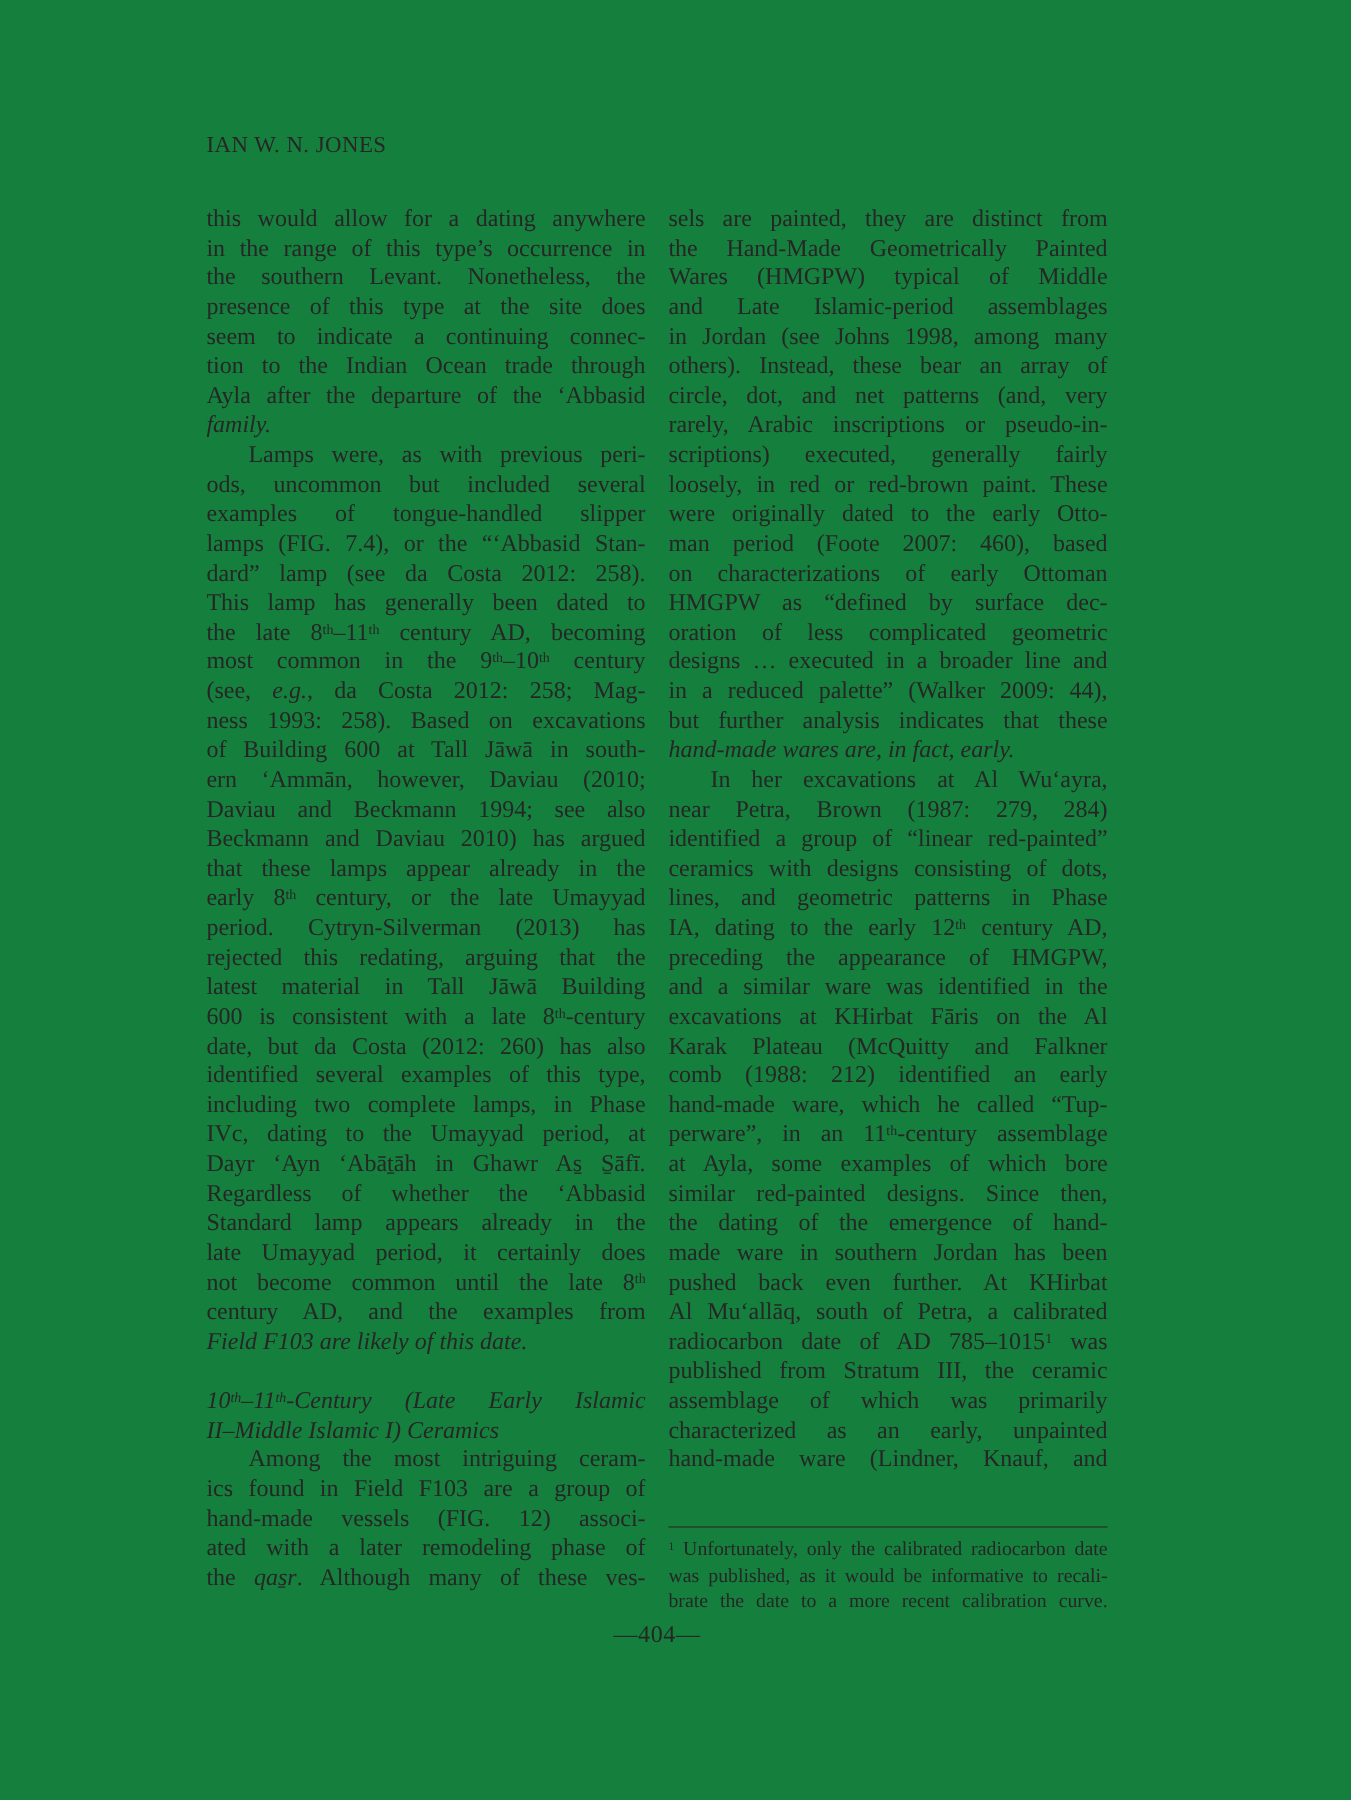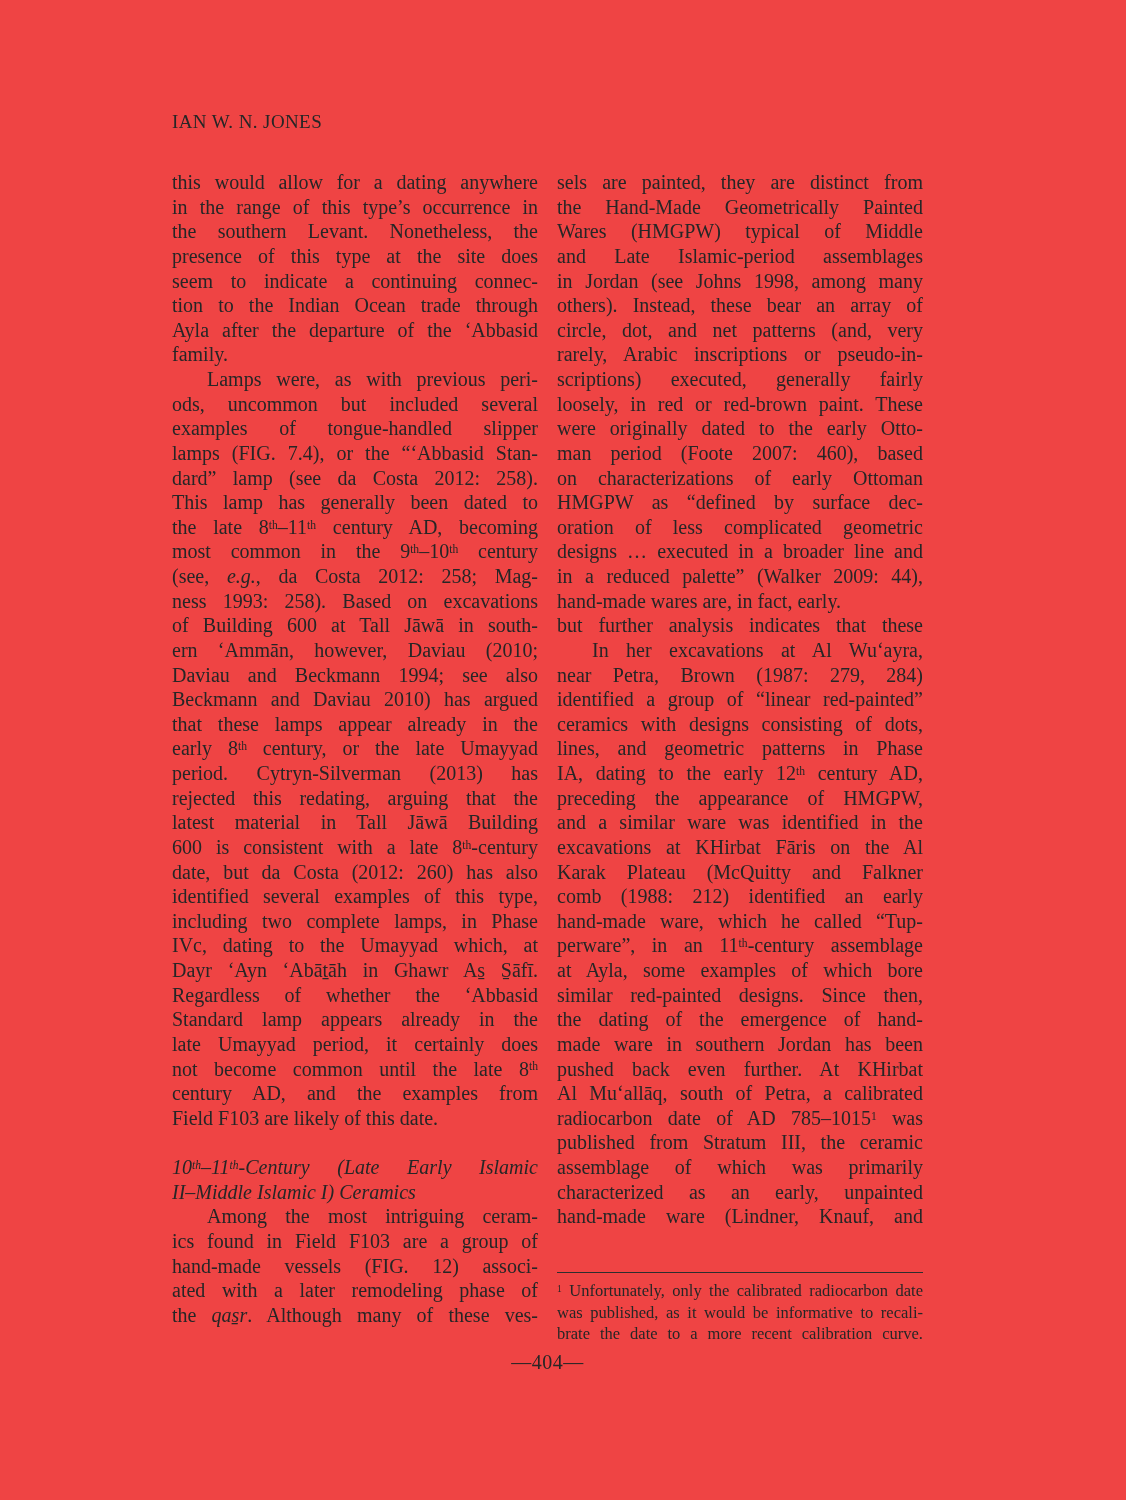--- a/index.html
+++ b/index.html
@@ -4,21 +4,21 @@
 <style>
   html, body {
     margin: 0;
     padding: 0;
     background: #ffffff;
   }
   .page {
     position: relative;
     width: 1126px;
     height: 1500px;
-    background: #ef4444;
+    background: #15803d;
     font-family: "Liberation Serif", "DejaVu Serif", serif;
     color: #262626;
     overflow: hidden;
   }
   .running-header {
     position: absolute;
     left: 172px;
     top: 111px;
     font-size: 19px;
     letter-spacing: 0.4px;
@@ -36,21 +36,21 @@
     width: 100%;
     height: 24.63px;
     line-height: 24.63px;
     font-size: 20px;
     text-align: justify;
     text-align-last: justify;
     overflow: hidden;
     white-space: nowrap; 
   }
   .tline { white-space: normal; }
-  .tline.lastline { text-align-last: left; }
+  .tline.lastline { text-align-last: left; font-style: italic; }
   .tline.indent { padding-left: 35px; }
   .tline.italic { font-style: italic; }
   sup {
     font-size: 0.58em;
     line-height: 0;
     position: relative;
     top: -0.45em;
     vertical-align: baseline;
   }
   .footnote {
@@ -118,21 +118,21 @@
       <div class="tline">Beckmann and Daviau 2010) has argued</div>
       <div class="tline">that these lamps appear already in the</div>
       <div class="tline">early 8<sup>th</sup> century, or the late Umayyad</div>
       <div class="tline">period. Cytryn-Silverman (2013) has</div>
       <div class="tline">rejected this redating, arguing that the</div>
       <div class="tline">latest material in Tall Jāwā Building</div>
       <div class="tline">600 is consistent with a late 8<sup>th</sup>-century</div>
       <div class="tline">date, but da Costa (2012: 260) has also</div>
       <div class="tline">identified several examples of this type,</div>
       <div class="tline">including two complete lamps, in Phase</div>
-      <div class="tline">IVc, dating to the Umayyad which, at</div>
+      <div class="tline">IVc, dating to the Umayyad period, at</div>
       <div class="tline">Dayr ‘Ayn ‘Abāṯāh in Ghawr As̱ S̱āfī.</div>
       <div class="tline">Regardless of whether the ‘Abbasid</div>
       <div class="tline">Standard lamp appears already in the</div>
       <div class="tline">late Umayyad period, it certainly does</div>
       <div class="tline">not become common until the late 8<sup>th</sup></div>
       <div class="tline">century AD, and the examples from</div>
       <div class="tline lastline">Field F103 are likely of this date.</div>
       <div class="tline blank"></div>
       <div class="tline italic">10<sup>th</sup>–11<sup>th</sup>-Century (Late Early Islamic</div>
       <div class="tline lastline italic">II–Middle Islamic I) Ceramics</div>
@@ -154,22 +154,22 @@
       <div class="tline">rarely, Arabic inscriptions or pseudo-in-</div>
       <div class="tline">scriptions) executed, generally fairly</div>
       <div class="tline">loosely, in red or red-brown paint. These</div>
       <div class="tline">were originally dated to the early Otto-</div>
       <div class="tline">man period (Foote 2007: 460), based</div>
       <div class="tline">on characterizations of early Ottoman</div>
       <div class="tline">HMGPW as “defined by surface dec-</div>
       <div class="tline">oration of less complicated geometric</div>
       <div class="tline">designs … executed in a broader line and</div>
       <div class="tline">in a reduced palette” (Walker 2009: 44),</div>
+      <div class="tline">but further analysis indicates that these</div>
       <div class="tline lastline">hand-made wares are, in fact, early.</div>
-      <div class="tline">but further analysis indicates that these</div>
       <div class="tline indent">In her excavations at Al Wu‘ayra,</div>
       <div class="tline">near Petra, Brown (1987: 279, 284)</div>
       <div class="tline">identified a group of “linear red-painted”</div>
       <div class="tline">ceramics with designs consisting of dots,</div>
       <div class="tline">lines, and geometric patterns in Phase</div>
       <div class="tline">IA, dating to the early 12<sup>th</sup> century AD,</div>
       <div class="tline">preceding the appearance of HMGPW,</div>
       <div class="tline">and a similar ware was identified in the</div>
       <div class="tline">excavations at KHirbat Fāris on the Al</div>
       <div class="tline">Karak Plateau (McQuitty and Falkner</div>

